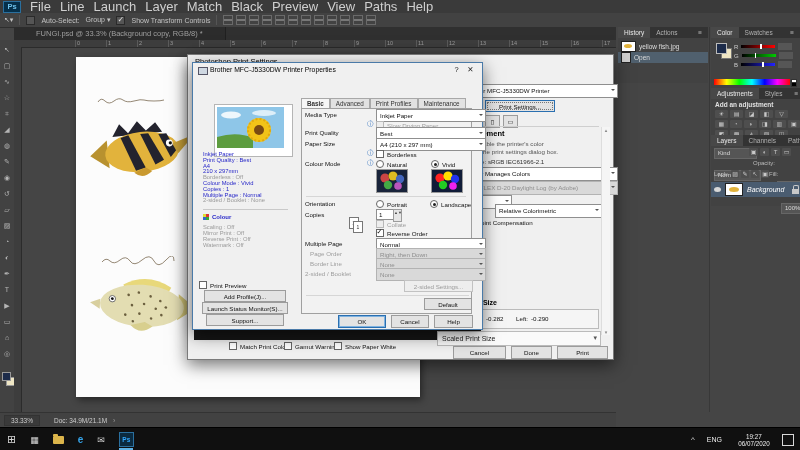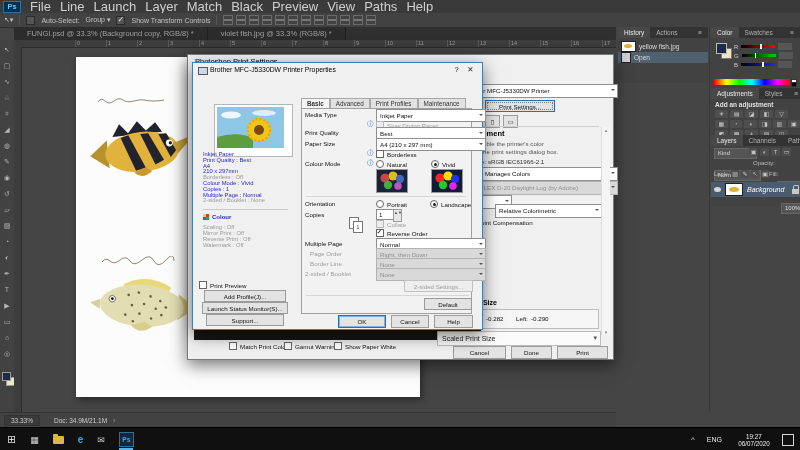--- a/index.html
+++ b/index.html
@@ -11,21 +11,21 @@
   .menubar{left:0;top:0;width:800px;height:13px;background:#3a3a3a;border-bottom:1px solid #2c2c2c;gap:9px;padding-left:3px}
   .pslogo{width:16px;height:10px;background:#05304b;color:#6fc1ea;font-size:7.5px;font-weight:bold;text-align:center;line-height:10px;border:1px solid #2a6f9e}
   .mitem{font-size:13px;color:#cfcfcf}
   .optbar{left:0;top:13px;width:800px;height:14px;background:#424242;border-bottom:1px solid #2e2e2e;gap:6px;padding-left:4px}
   .optxt{font-size:7px;color:#c3c3c3}
   .pcb{width:7px;height:7px;background:#555;border:1px solid #2a2a2a;position:relative;flex:none}
   .pcb.ck::after{content:"✓";position:absolute;left:0;top:-2px;font-size:8px;color:#e8e8e8}
   .vsep{width:1px;height:10px;background:#555}
   .algn{width:8px;height:8px;border:1px solid #6a6a6a;background:linear-gradient(#424242 40%,#777 40%,#777 60%,#424242 60%)}
   .tabbar{left:14px;top:27px;width:786px;height:13px;background:#303030}
-  .dtab{height:13px;padding:0 13px;font-size:7.5px;line-height:13px;color:#9f9f9f;background:#2c2c2c;border-right:1px solid #202020;white-space:nowrap;display:flex;align-items:center;gap:5px}
+  .dtab{height:13px;padding:0 22px;font-size:7.5px;line-height:13px;color:#9f9f9f;background:#2c2c2c;border-right:1px solid #202020;white-space:nowrap;display:flex;align-items:center;gap:5px}
   .dtab.active{background:#474747;color:#e4e4e4}
   .dtab .x{font-size:7px;color:#aaa;display:none}
   .dtab.active .x{display:inline}
   
   .toolbar{left:0;top:40px;width:14px;height:372px;background:#424242;border-right:1px solid #2f2f2f;display:flex;flex-direction:column;align-items:center;padding-top:2px}
   .tool{width:13px;height:16px;font-size:7px;color:#b5b5b5;text-align:center;line-height:16px}
   
   .canvas{left:14px;top:40px;width:602px;height:372px;background:#454545;overflow:hidden}
   .ruler{left:0;top:0;width:602px;height:7px;background:#3d3d3d;border-bottom:1px solid #2b2b2b}
   .rnum{width:29px;flex:none;font-size:5.5px;color:#999;border-left:1px solid #5a5a5a;padding-left:1px;line-height:7px}
@@ -115,23 +115,20 @@
         <span class="algn"></span>
       </div>
   </div>
 
   <div class="a fx tabbar">
 
       <div class="dtab">
         <span>FUNGI.psd @ 33.3% (Background copy, RGB/8) *</span>
       </div>
 
-      <div class="dtab">
-        <span>violet fish.jpg @ 33.3% (RGB/8) *</span>
-      </div>
 
     </div>
 
   <div class="a toolbar">
 
   <div class="tool">↖</div>
       <div class="tool">▢</div>
       <div class="tool">∿</div>
       <div class="tool">☆</div>
       <div class="tool">⌗</div>

